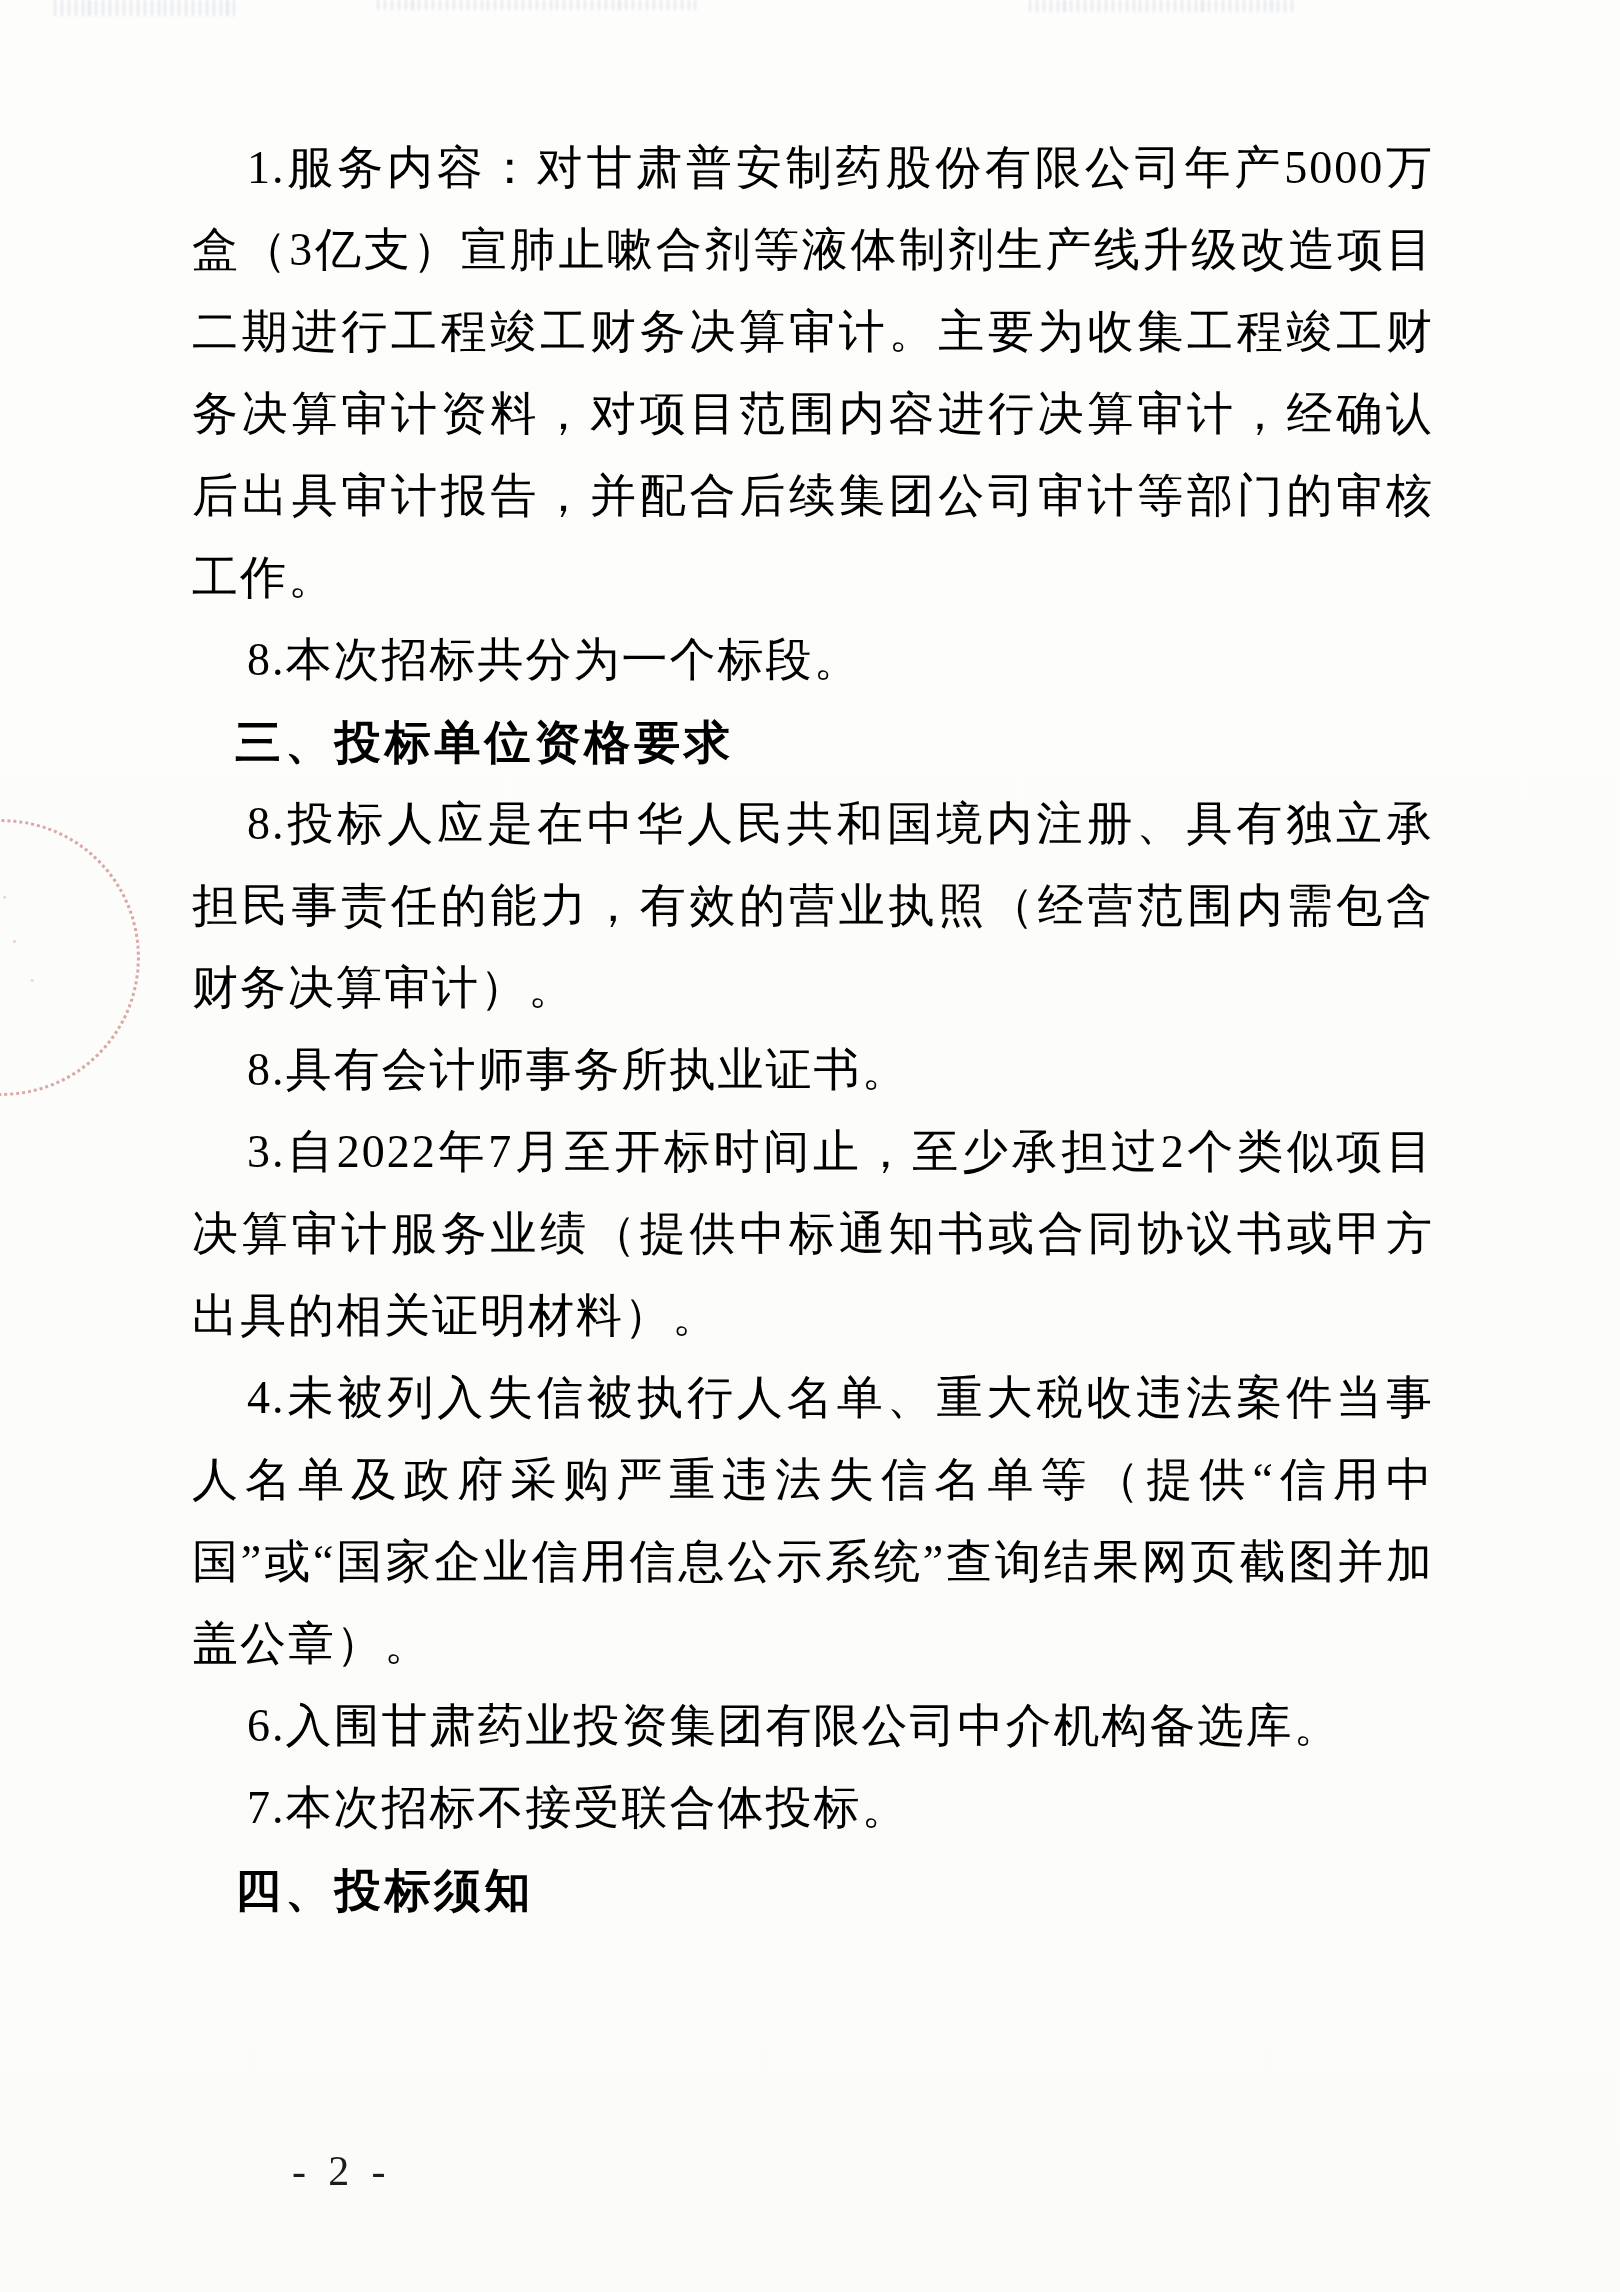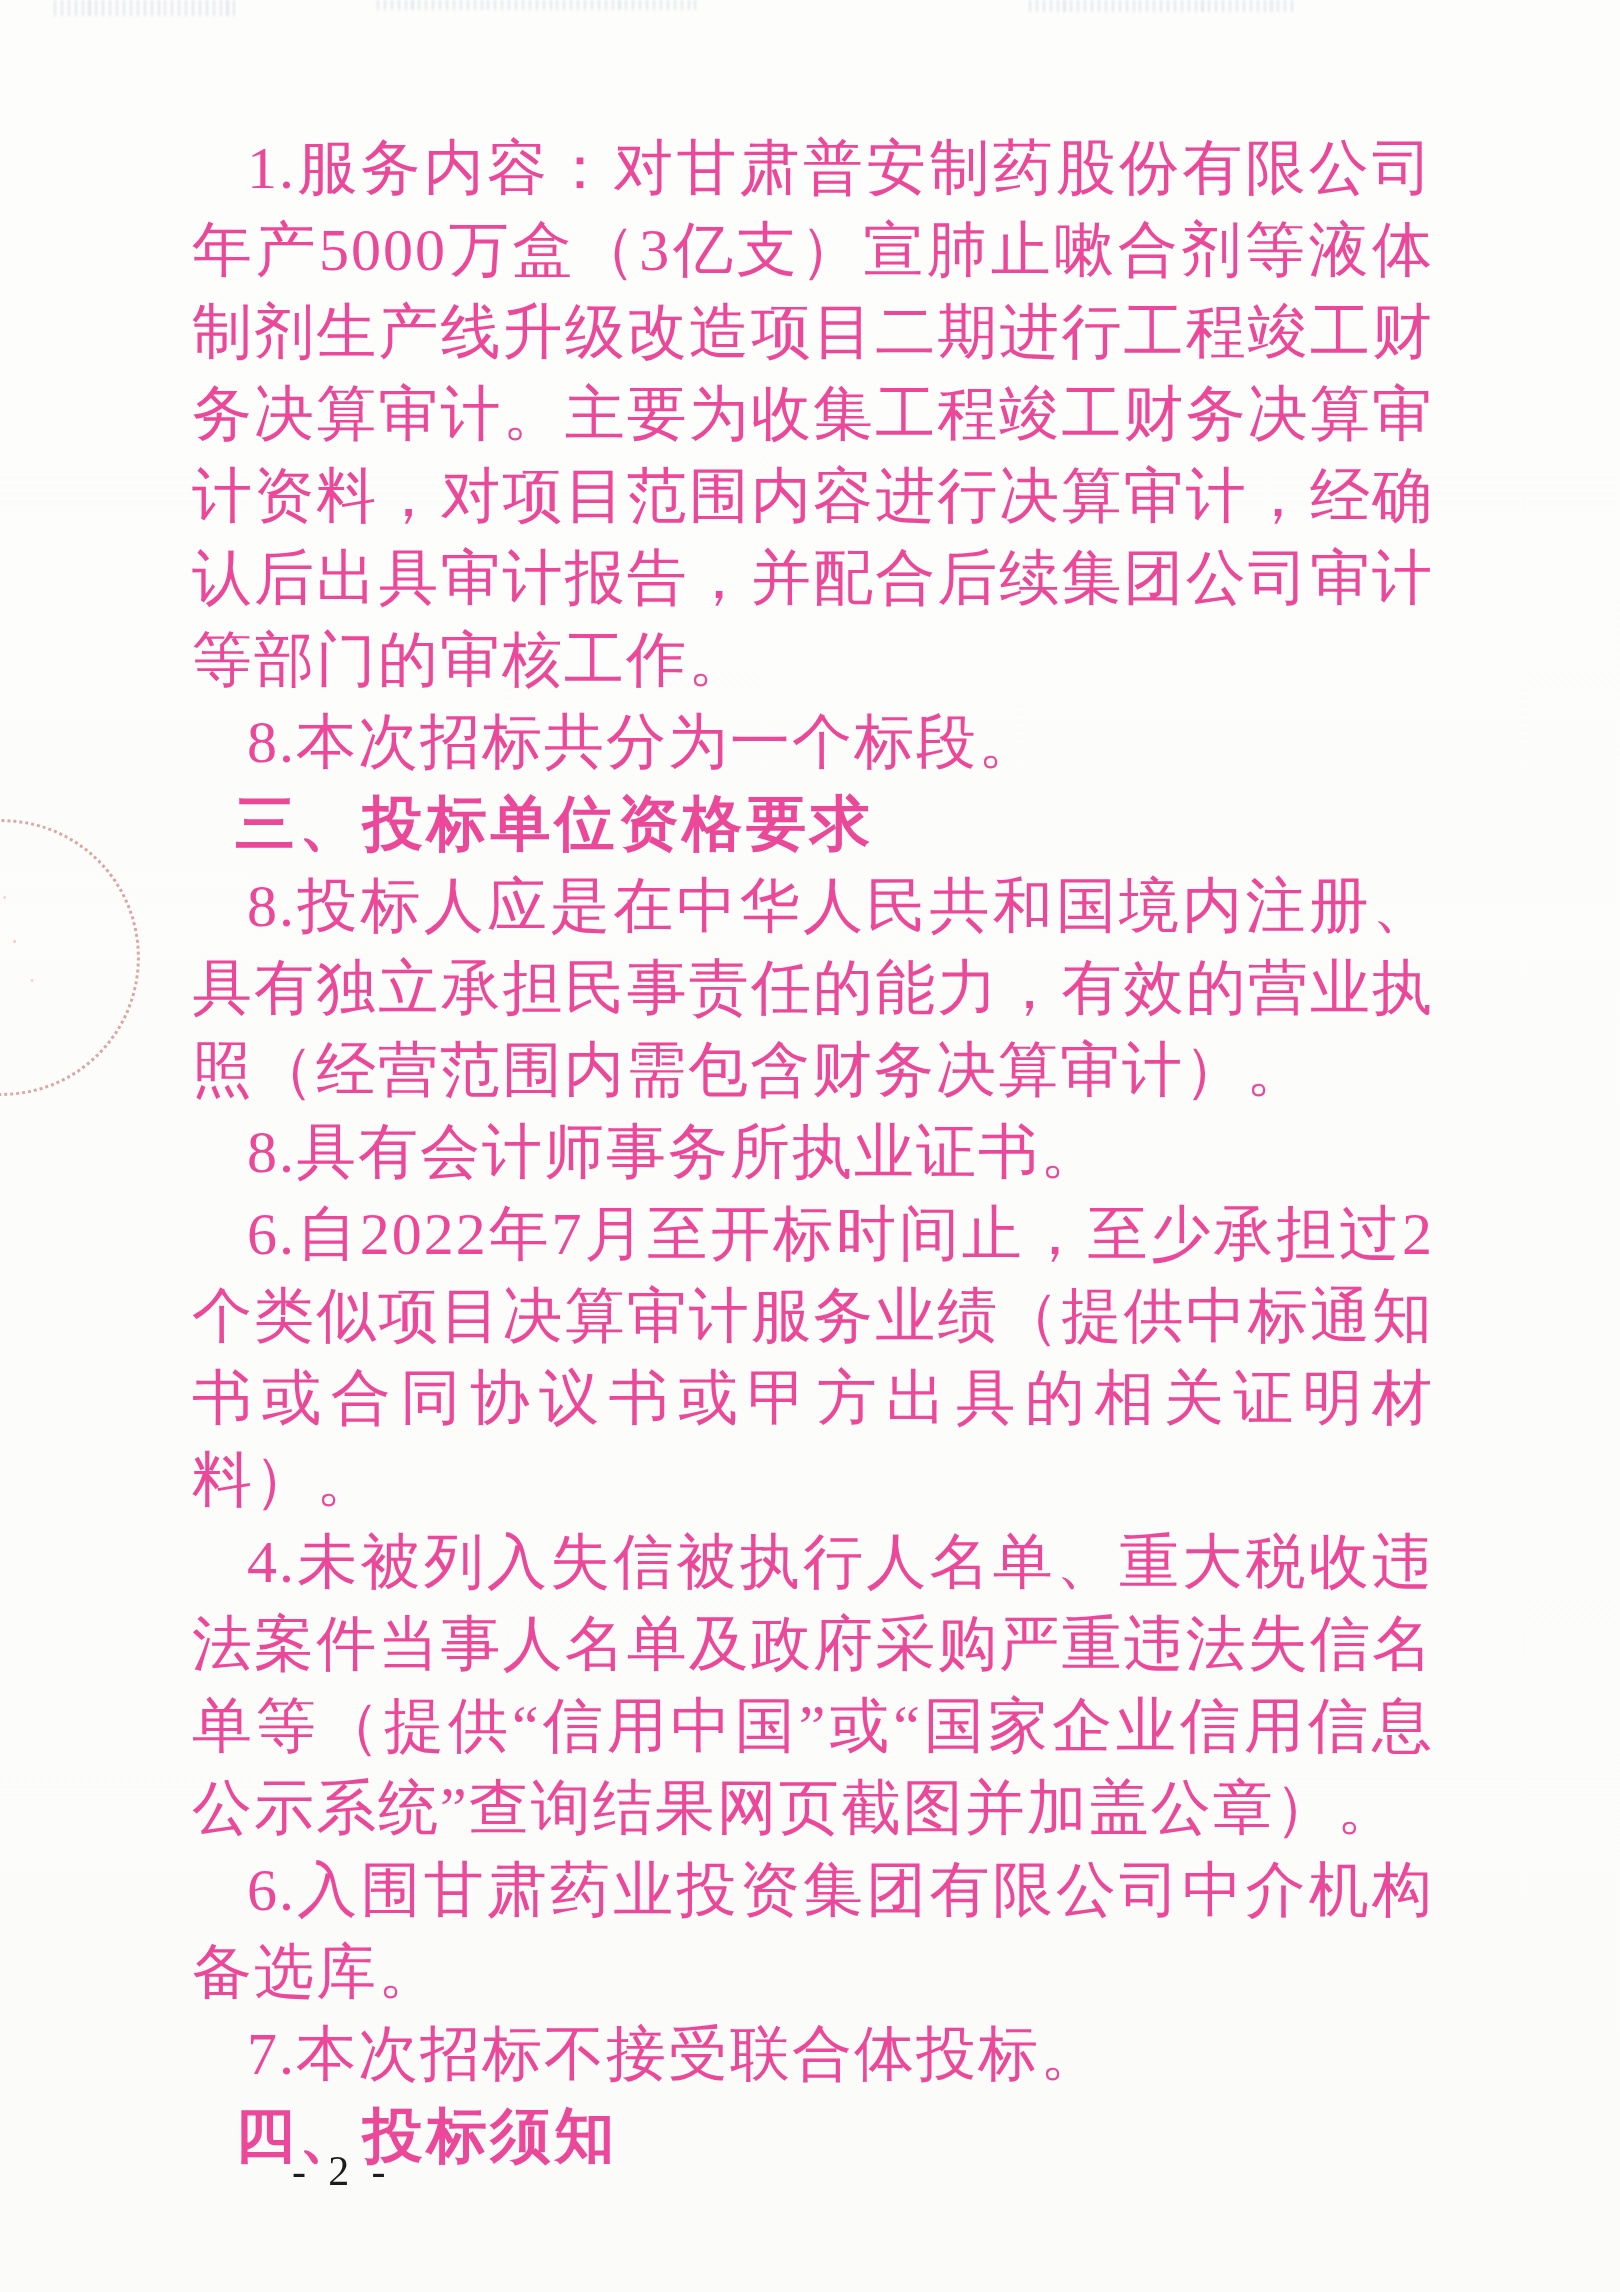--- a/index.html
+++ b/index.html
@@ -56,22 +56,22 @@
       -29px 69px 0 rgba(186, 84, 76, 0.20),
       -9.8px -44px 0 rgba(186, 84, 76, 0.22),
       -54px 14.7px 0 rgba(186, 84, 76, 0.16),
       -19.6px 103px 0 rgba(186, 84, 76, 0.18);
   }
   .doc-body {
     position: absolute;
     left: 192px;
     right: 186px;
     top: 127px;
-    color: #ec4899;
-    font-size: 60px;
+    color: #000000;
+    font-size: 46px;
     line-height: 82px;
     letter-spacing: 2px;
     text-align: justify;
     text-justify: inter-character;
   }
   .para {
     margin: 0;
     text-indent: 55px;
   }
   .heading {
@@ -103,21 +103,21 @@
   <div class="seal">
     <div class="seal-speck"></div>
   </div>
 
   <div class="doc-body">
     <p class="para">1.服务内容：对甘肃普安制药股份有限公司年产5000万盒（3亿支）宣肺止嗽合剂等液体制剂生产线升级改造项目二期进行工程竣工财务决算审计。主要为收集工程竣工财务决算审计资料，对项目范围内容进行决算审计，经确认后出具审计报告，并配合后续集团公司审计等部门的审核工作。</p>
     <p class="para">8.本次招标共分为一个标段。</p>
     <p class="heading">三、投标单位资格要求</p>
     <p class="para">8.投标人应是在中华人民共和国境内注册、具有独立承担民事责任的能力，有效的营业执照（经营范围内需包含财务决算审计）。</p>
     <p class="para">8.具有会计师事务所执业证书。</p>
-    <p class="para">6.自2022年7月至开标时间止，至少承担过2个类似项目决算审计服务业绩（提供中标通知书或合同协议书或甲方出具的相关证明材料）。</p>
+    <p class="para">3.自2022年7月至开标时间止，至少承担过2个类似项目决算审计服务业绩（提供中标通知书或合同协议书或甲方出具的相关证明材料）。</p>
     <p class="para">4.未被列入失信被执行人名单、重大税收违法案件当事人名单及政府采购严重违法失信名单等（提供“信用中国”或“国家企业信用信息公示系统”查询结果网页截图并加盖公章）。</p>
     <p class="para">6.入围甘肃药业投资集团有限公司中介机构备选库。</p>
     <p class="para">7.本次招标不接受联合体投标。</p>
     <p class="heading">四、投标须知</p>
   </div>
 
   <div class="footer">- 2 -</div>
 
 </div>
 

